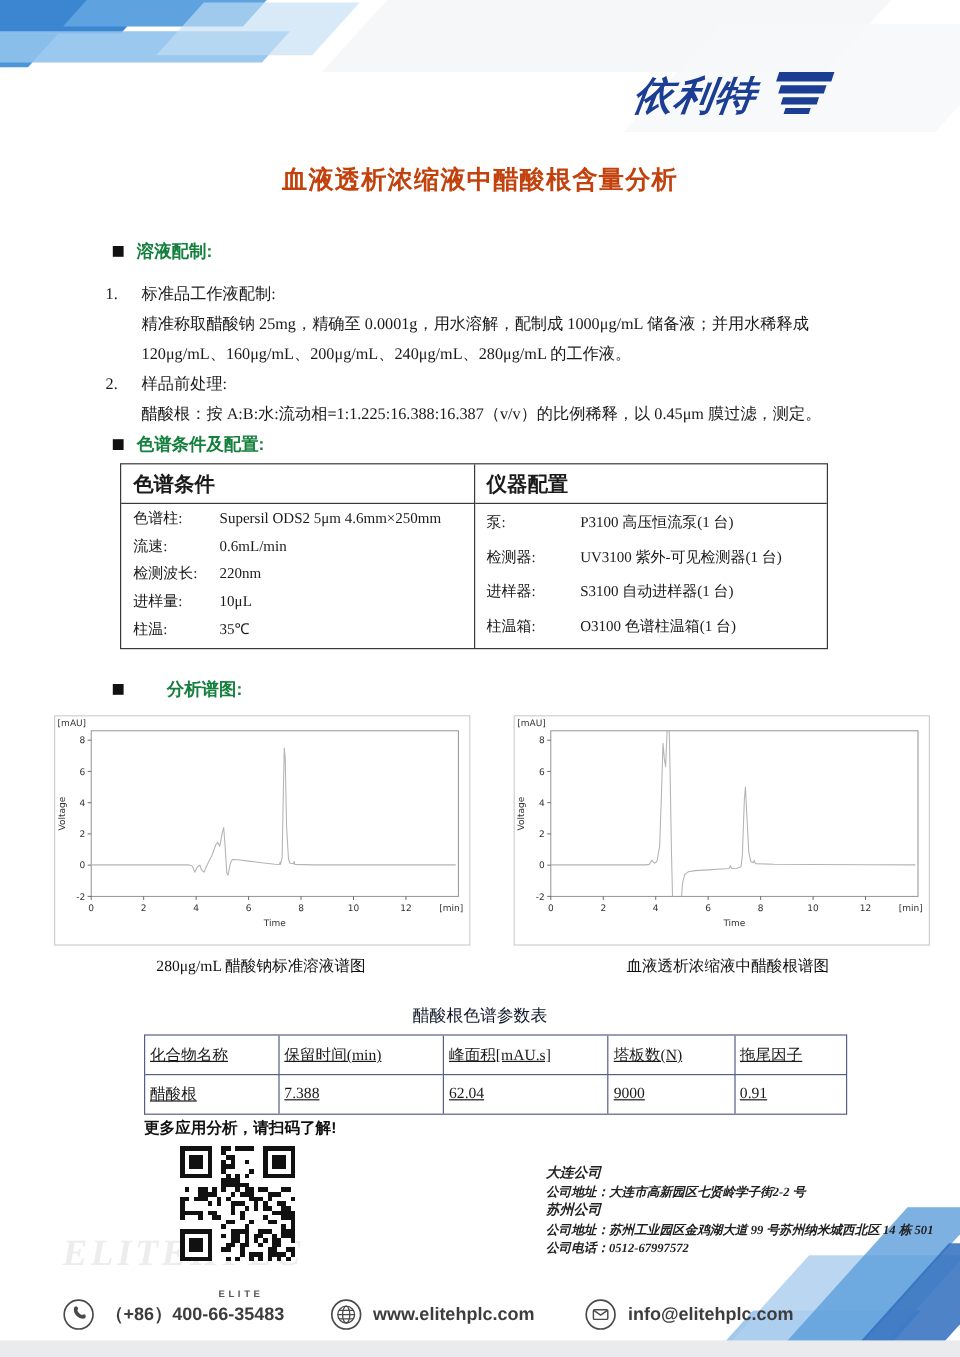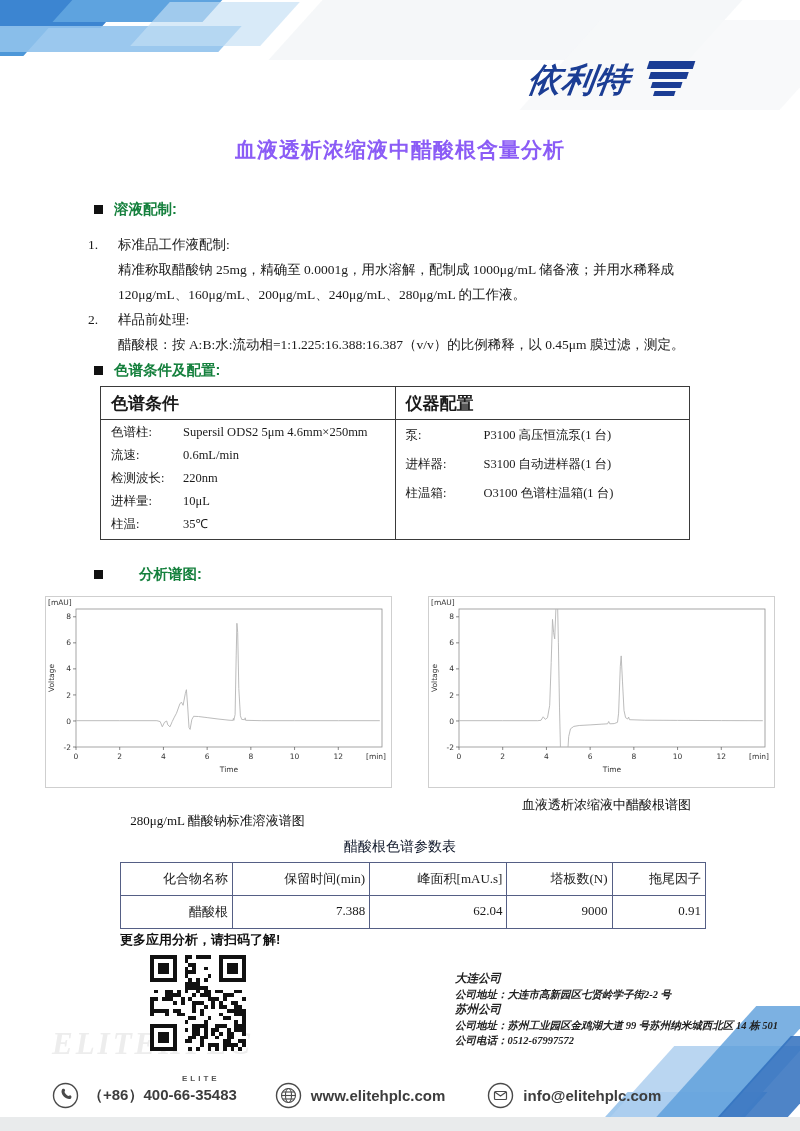--- a/index.html
+++ b/index.html
@@ -20,21 +20,21 @@
   .br4{left:610px;top:1092px;width:140px;height:39px;background:#83b7e7;opacity:.75;}
   .bottom-strip{position:absolute;left:0;bottom:0;width:100%;height:14px;background:#e9ebec;}
   .watermark{position:absolute;left:52px;top:1026px;font-family:"Liberation Serif",serif;
              font-style:italic;font-weight:bold;font-size:31px;letter-spacing:3px;color:#ededed;}
   
   .logo{position:absolute;right:104px;top:58px;display:flex;align-items:center;gap:8px;}
   .logo-text{font-family:"Liberation Sans",sans-serif;font-weight:900;font-style:italic;
              font-size:33px;color:#1b3d94;transform:skewX(-8deg);letter-spacing:1px;}
   
   .doc-title{position:absolute;left:0;top:136px;width:100%;text-align:center;
-             font-family:"Liberation Sans",sans-serif;font-weight:bold;font-size:21px;letter-spacing:1px;color:#8b5cf6;}
+             font-family:"Liberation Sans",sans-serif;font-weight:bold;font-size:21px;letter-spacing:1px;color:#c2410c;}
   .sec-head{position:absolute;display:flex;align-items:center;gap:11px;
             font-family:"Liberation Sans",sans-serif;font-weight:bold;font-size:14.5px;color:#15803d;}
   .sec-head .bullet{width:9px;height:9px;background:#111;flex:0 0 auto;}
   .sh1{left:94px;top:200px;}
   .sh2{left:94px;top:361px;}
   .sh3{left:94px;top:565px;gap:36px;}
   
   .sol-list{position:absolute;left:88px;top:232px;width:634px;font-size:13.5px;line-height:25px;}
   .sol-item{display:grid;grid-template-columns:30px 1fr;}
   .sol-num{text-align:left;}
@@ -47,29 +47,29 @@
                padding:5px 10px 4px 10px;border-bottom:1.1px solid #3a3a3a;}
   .cond-row{display:grid;padding:3px 10px 2px 10px;line-height:18px;}
   .cond-col.left .cond-row{grid-template-columns:72px 1fr;}
   .cond-col.right .cond-row{grid-template-columns:78px 1fr;padding-top:6px;padding-bottom:5px;}
   
   .figure{position:absolute;width:345px;height:190px;border:1px solid #cfcfcf;background:#fff;}
   .fig-left{left:45px;top:596px;}
   .fig-right{left:428px;top:596px;}
   .figure svg{display:block;}
   .caption{position:absolute;text-align:center;font-size:13px;color:#111;}
-  .cap-left{left:45px;top:796px;width:345px;margin-top:16px;}
+  .cap-left{left:45px;top:796px;width:345px;}
   .cap-right{left:428px;top:796px;width:357px;}
   
   .params-title{position:absolute;left:0;top:838px;width:100%;text-align:center;font-size:14px;color:#0f172a;}
   .params-grid{position:absolute;left:120px;top:862px;width:584px;display:grid;
                grid-template-columns:19% 23.5% 23.5% 18% 16%;
                border:1.2px solid #555f85;background:#fff;font-size:13px;}
   .pcell{border-left:1px solid #555f85;border-top:1px solid #555f85;
-         text-align:right;padding:7px 4px;}
+         text-align:left;padding:7px 4px;text-decoration:underline;}
   .pcell.c0, .pcell.h0{border-left:none;}
   .pcell.head{border-top:none;}
   
   .qr-label{position:absolute;left:120px;top:931px;font-family:"Liberation Sans",sans-serif;
             font-weight:bold;font-size:13px;color:#111;}
   .qr-box{position:absolute;left:150px;top:955px;width:96px;height:96px;}
   
   .companies{position:absolute;left:455px;top:971px;width:332px;
              font-family:"Liberation Serif",serif;font-style:italic;font-weight:bold;
              font-size:10.5px;line-height:15.5px;color:#222;}
@@ -169,20 +169,24 @@
             <span>35℃</span>
           </div>
         </div>
     </div>
     <div class="cond-col right">
       <div class="cond-header">仪器配置</div>
       <div>
           <div class="cond-row">
             <span>泵:</span>
             <span>P3100 高压恒流泵(1 台)</span>
+          </div>
+          <div class="cond-row">
+            <span>检测器:</span>
+            <span>UV3100 紫外-可见检测器(1 台)</span>
           </div>
           <div class="cond-row">
             <span>进样器:</span>
             <span>S3100 自动进样器(1 台)</span>
           </div>
           <div class="cond-row">
             <span>柱温箱:</span>
             <span>O3100 色谱柱温箱(1 台)</span>
           </div>
         </div>

